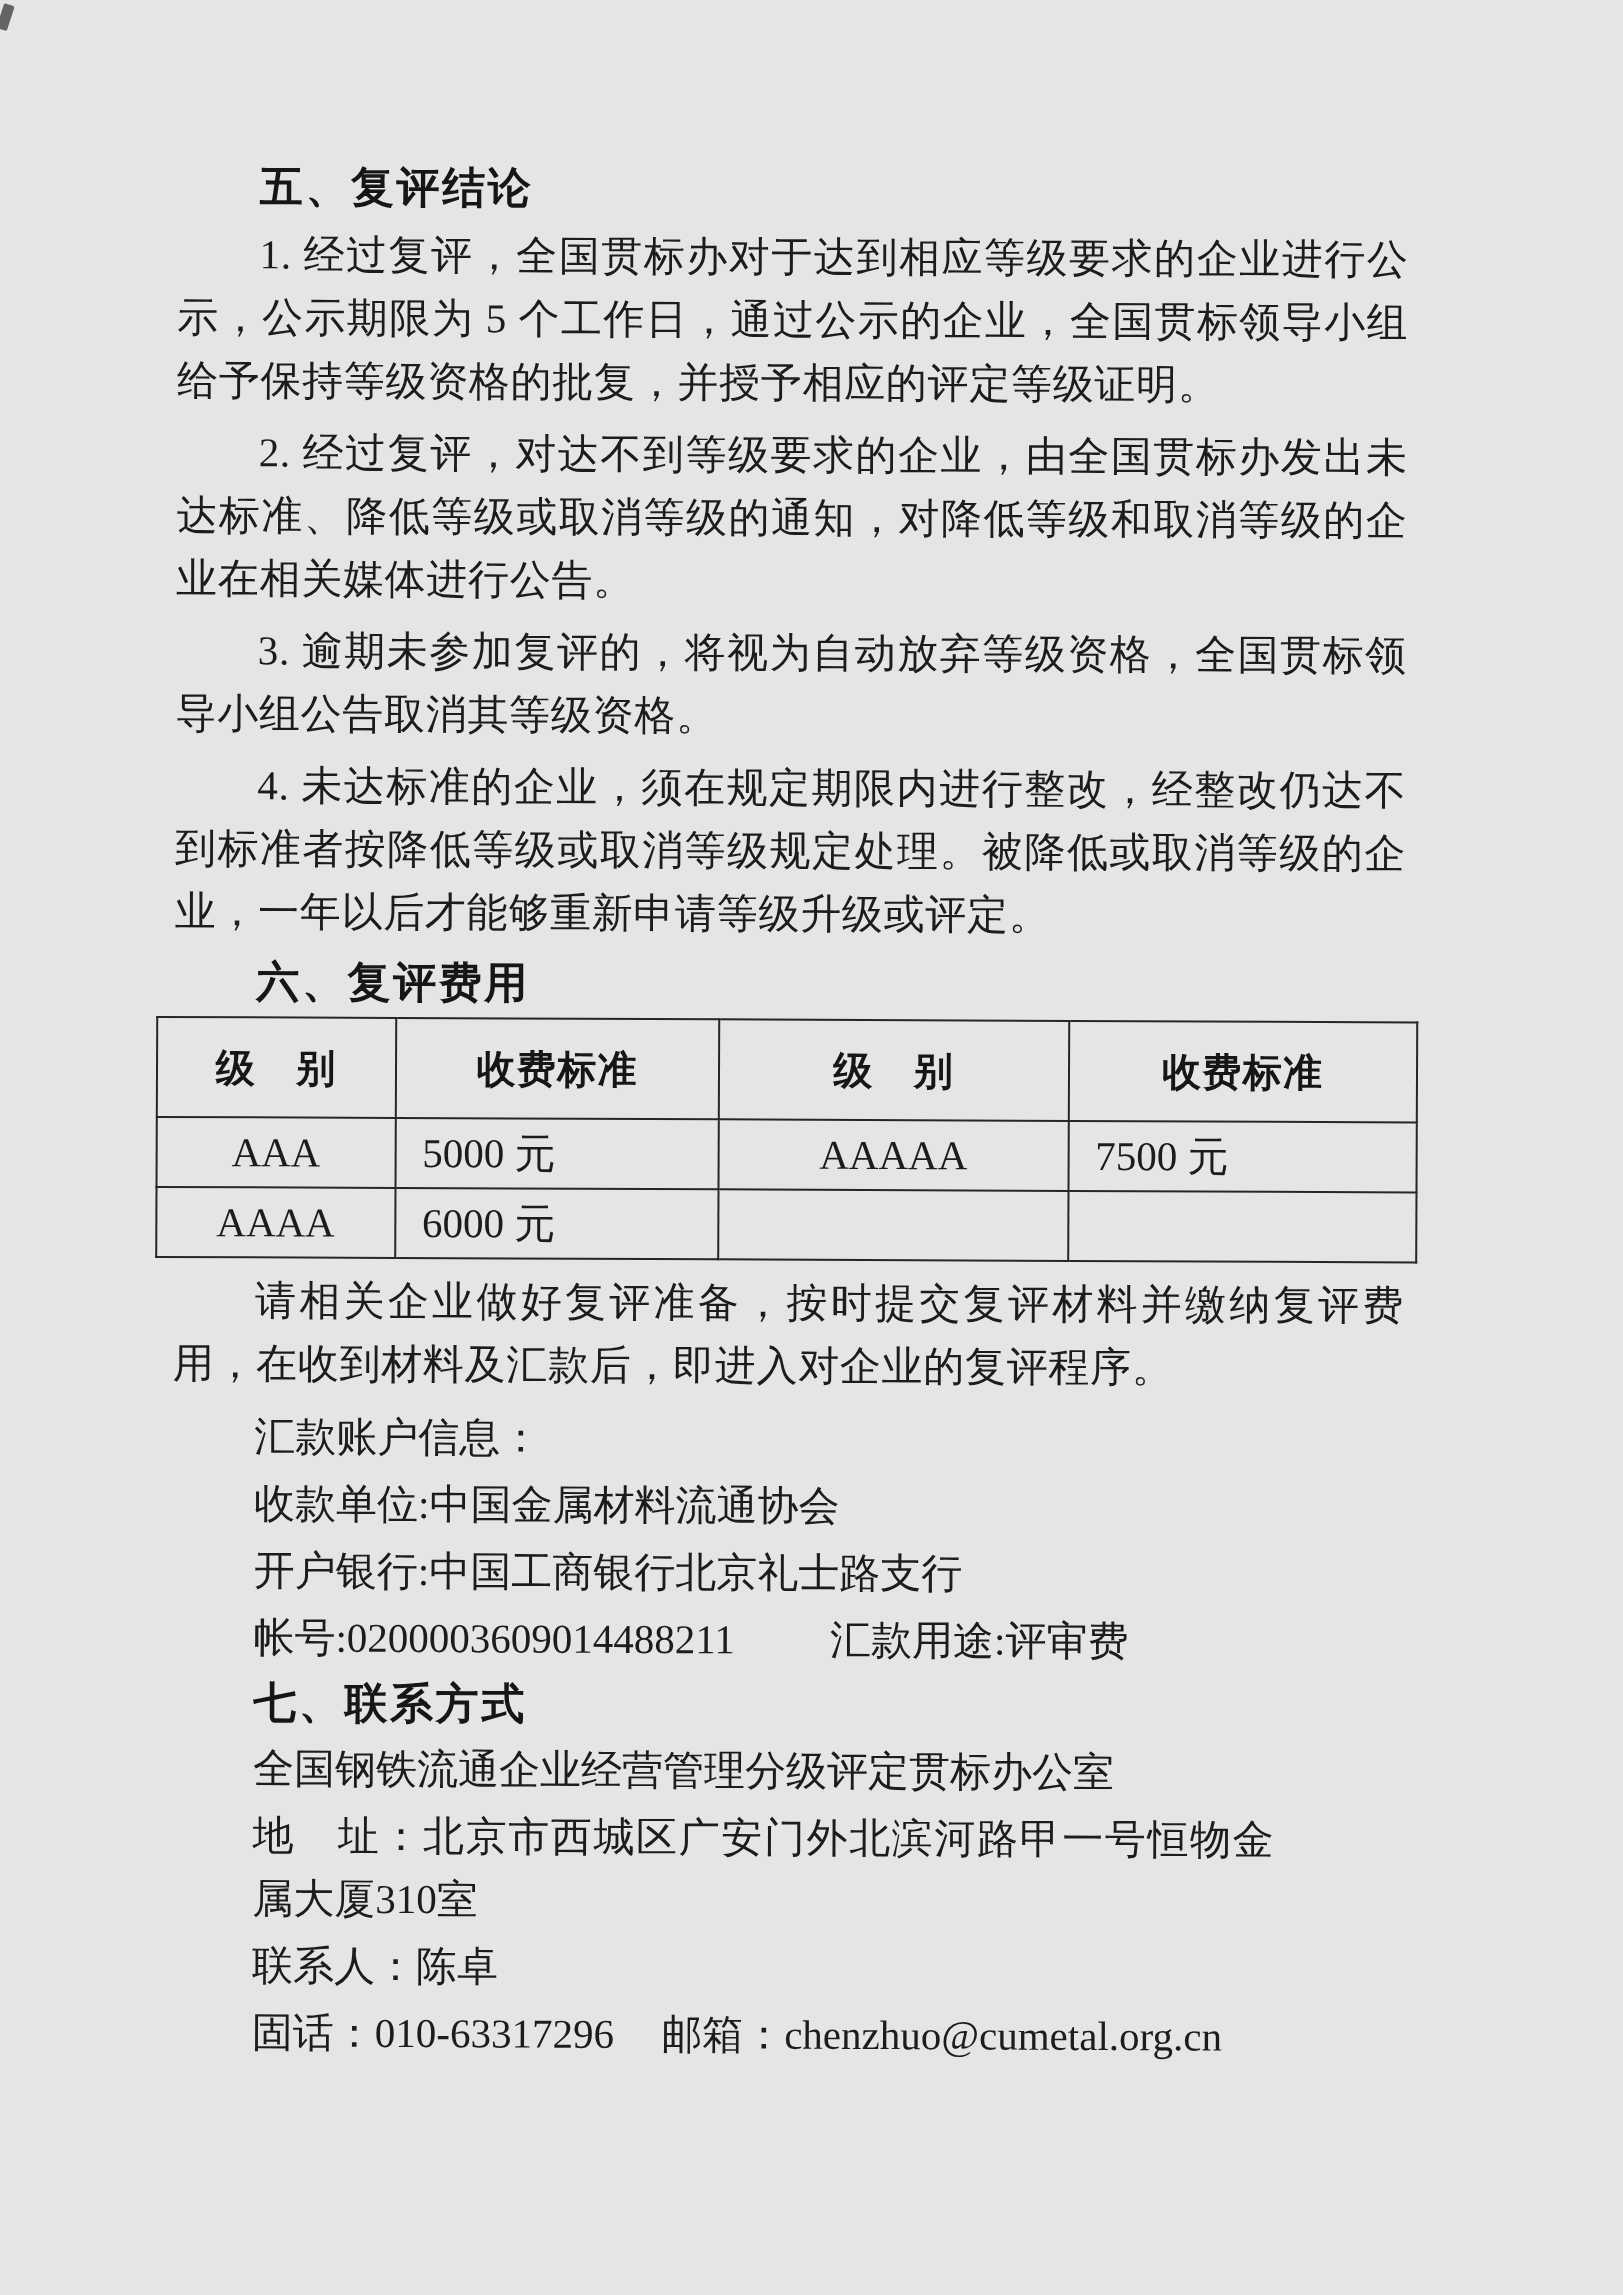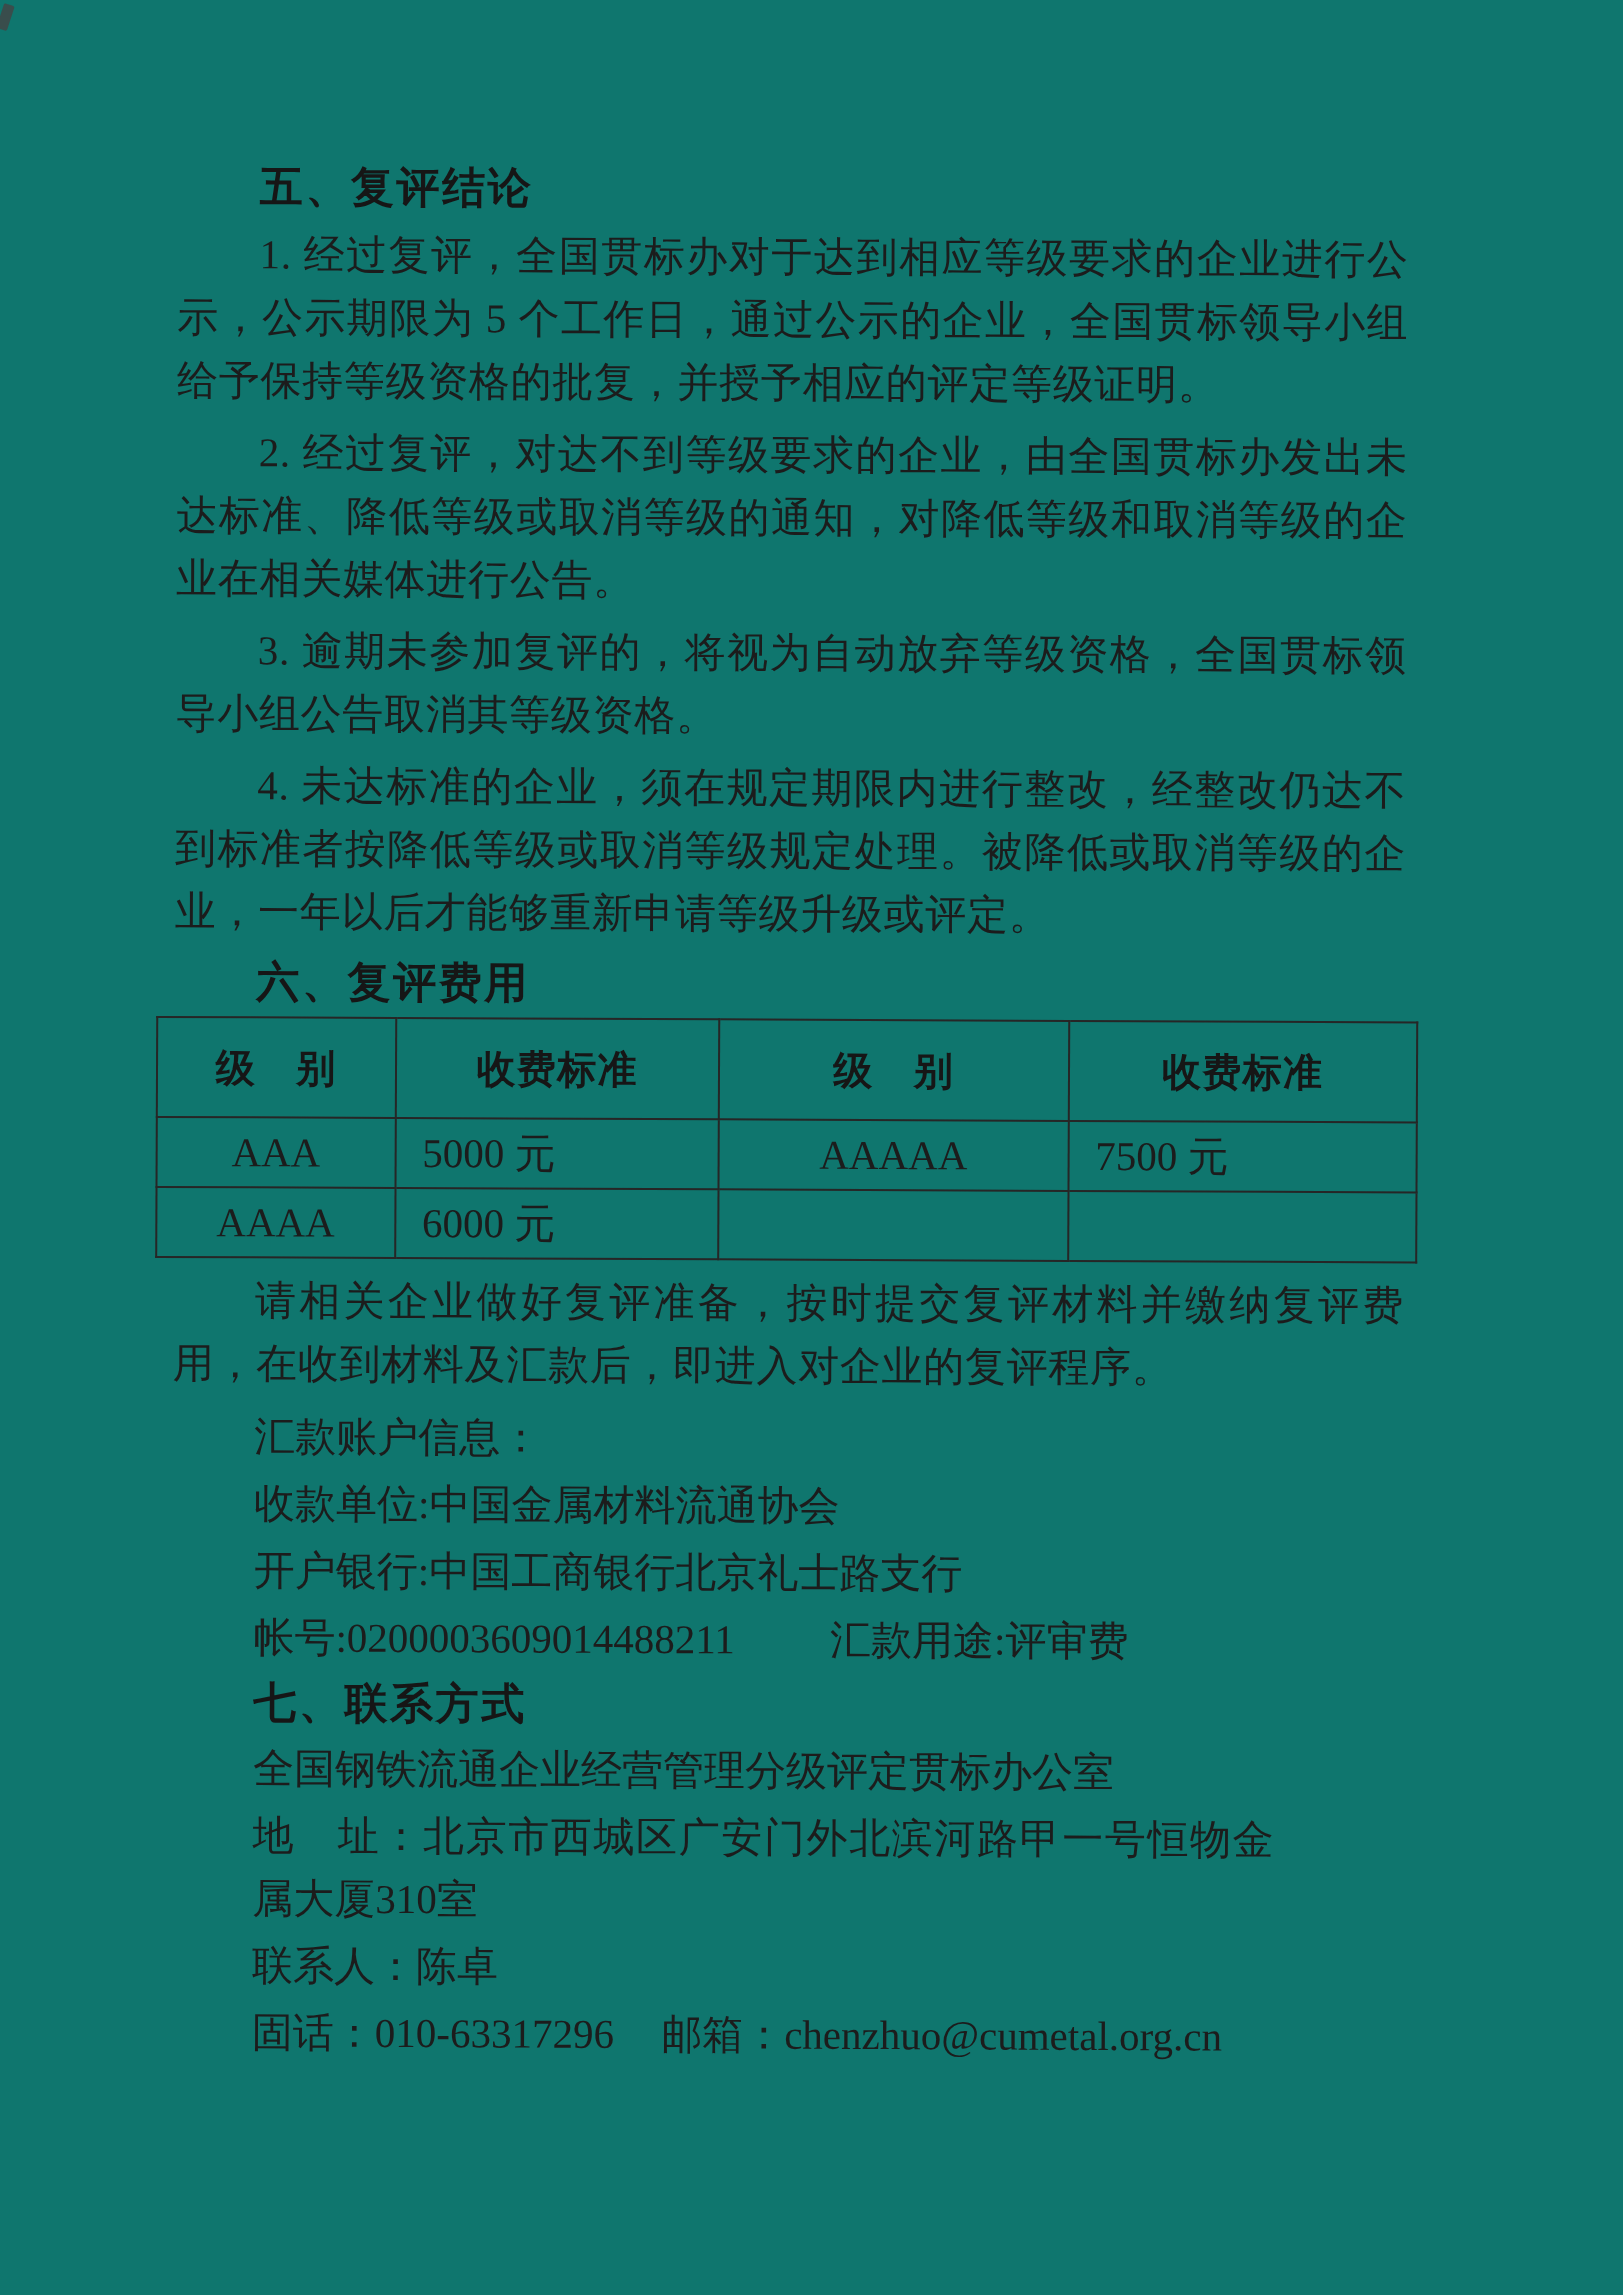--- a/index.html
+++ b/index.html
@@ -11,21 +11,21 @@
     width: 1623px;
     height: 2295px;
     position: relative;
     overflow: hidden;
     color: #1c1c1c;
     font-family: "Liberation Serif", "DejaVu Serif", serif;
   }
   .page {
     position: absolute;
     inset: 0;
-    background: #0f766e;
+    background: #e5e5e5;
     text-decoration: underline;
   }
   
   .scan-speck {
     position: absolute;
     left: 0px;
     top: 3.9px;
     width: 10.5px;
     height: 26px;
     background: #444;

